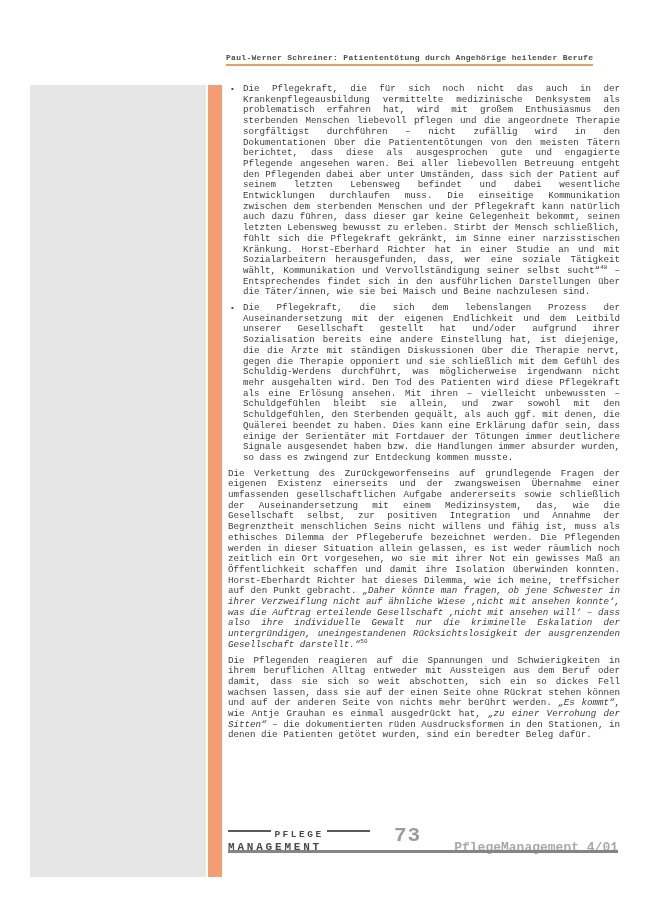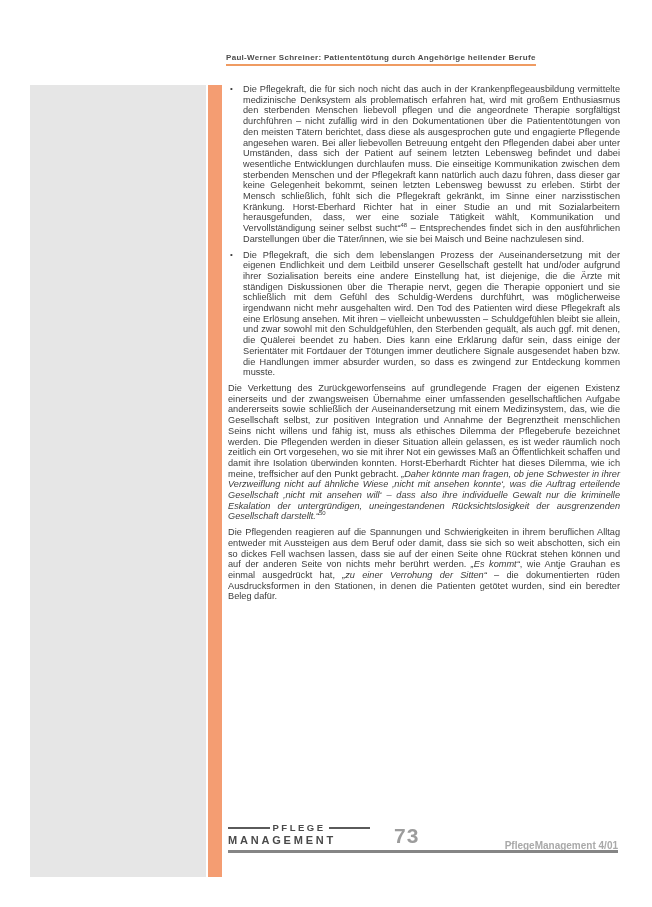--- a/index.html
+++ b/index.html
@@ -1,18 +1,18 @@
 <!DOCTYPE html>
 <html><head>
 <meta charset="utf-8">
 <style>
   html,body{margin:0;padding:0;background:#ffffff;}
   .page{
     position:relative;width:652px;height:907px;background:#ffffff;overflow:hidden;
-    font-family:Liberation Sans, sans-serif;color:#3c3c3c;
+    font-family:Liberation Mono, monospace;color:#3c3c3c;
   }
   .running-head{
     position:absolute;left:226px;top:53px;
     font-size:8px;font-weight:bold;color:#4d4d4d;letter-spacing:.3px;
     border-bottom:2px solid #ef9b62;padding-bottom:2px;white-space:nowrap;
   }
   .gray-panel{position:absolute;left:30px;top:85px;width:176px;height:792px;background:#e6e6e6;}
   .orange-bar{position:absolute;left:208px;top:85px;width:14px;height:792px;background:#f49d72;}
   .text-col{
     position:absolute;left:228px;top:84px;width:392px;
@@ -23,29 +23,29 @@
   .bullet-item p{margin:0;flex:1;}
   .para{margin:0 0 5px 0;}
   .italic{font-style:italic;}
   sup{font-size:6px;line-height:0;vertical-align:super;}
   .footer-brand{
     position:absolute;left:228px;top:822px;width:142px;
     font-weight:bold;color:#4a4a4a;
   }
   .brand-row{display:flex;align-items:center;}
   .brand-rule{height:2px;background:#5a5a5a;flex:1;}
-  .brand-word1{font-size:9.5px;letter-spacing:2.5px;padding:0 3px;white-space:nowrap;}
+  .brand-word1{font-size:9.5px;letter-spacing:2.5px;padding:0 3px;white-space:nowrap;margin-top:7px;}
   .brand-word2{font-size:11px;letter-spacing:2.8px;margin-top:1px;white-space:nowrap;}
   .page-number{
     position:absolute;left:372px;top:824px;
     font-size:21px;font-weight:bold;color:#9c9c9c;letter-spacing:1px;margin-left:22px;
   }
   .issue-label{
     position:absolute;right:34px;top:840px;width:200px;text-align:right;
-    font-size:10px;color:#a9a9a9;font-weight:bold;
+    font-size:13px;color:#a9a9a9;font-weight:bold;
   }
   .footer-rule{position:absolute;left:228px;top:850px;width:390px;height:3px;background:#858585;}
 </style>
 </head>
 <body>
 
 <div class="page">
 
   <div class="running-head">
     <span>Paul-Werner Schreiner: Patiententötung durch Angehörige heilender Berufe</span>

